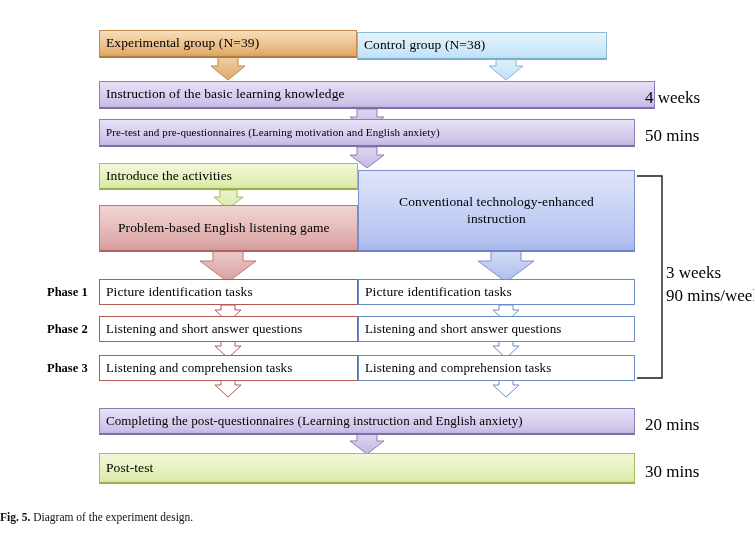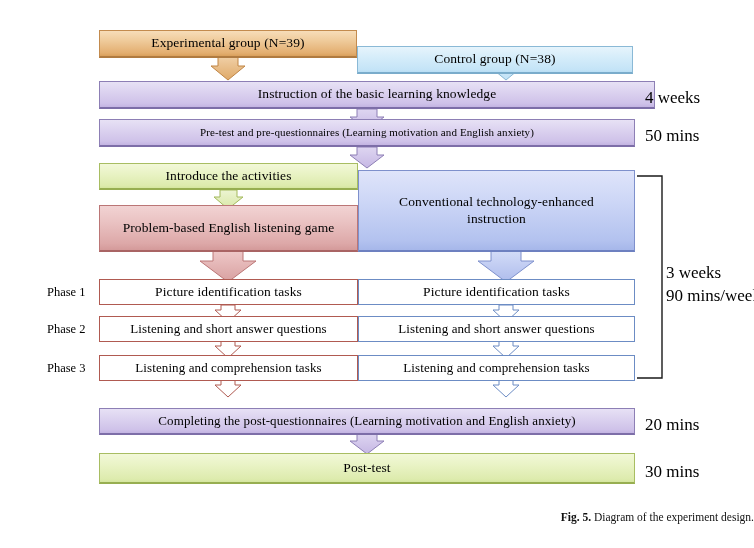--- a/index.html
+++ b/index.html
@@ -22,21 +22,21 @@
     width: 754px;
     height: 548px;
   }
 
   
   .box {
     position: absolute;
     box-sizing: border-box;
     display: flex;
     align-items: center;
-    justify-content: center;
+    justify-content: flex-start;
     text-align: center;
     font-size: 13.5px;
     line-height: 1.25;
     letter-spacing: .1px;
     padding: 0 6px;
   }
 
   
   .bx-exp {
     background: linear-gradient(180deg, #f7ddb9 0%, #efcb9b 38%, #e3ae70 88%, #d9a05c 100%);
@@ -82,33 +82,34 @@
     background: #ffffff;
     border: 1px solid #6c8cc4;
   }
 
   .phase-label {
     position: absolute;
     font-size: 12.5px;
     color: #000;
     text-align: left;
     white-space: nowrap;
+    font-weight: bold;
   }
   .side-note {
     position: absolute;
     font-size: 17px;
     color: #000;
     white-space: nowrap;
     text-align: left;
   }
 
   .caption {
     position: absolute;
     width: 754px;
-    text-align: right;
+    text-align: left;
     font-size: 11.5px;
     color: #111;
   }
   .caption b { font-weight: bold; }
 
   svg.arrow-layer {
     position: absolute;
     left: 0; top: 0;
     width: 754px;
     height: 548px;
@@ -202,21 +203,21 @@
     </g>
 
     <g>
       <path d="M 637 176 L 662 176 L 662 378 L 637 378" fill="none" stroke="#1a1a1a" stroke-width="1.4"></path>
     </g>
   </svg>
 
   <div class="box bx-exp" style="left:99px; top:30px; width:258px; height:28px;">
     <span>Experimental group (N=39)</span>
   </div>
-  <div class="box bx-ctrl" style="left:357px; top:46px; width:276px; height:28px;">
+  <div class="box bx-ctrl" style="left:357px; top:32px; width:250px; height:28px;">
     <span>Control group (N=38)</span>
   </div>
 
   <div class="box bx-purple" style="left:99px; top:81px; width:556px; height:28px;">
     <span>Instruction of the basic learning knowledge</span>
   </div>
   <div class="side-note" style="left:645px; top:88px;">
     <span>4 weeks</span>
   </div>
 
@@ -268,21 +269,21 @@
   <div class="box bx-task-blue" style="left:358px; top:355px; width:277px; height:26px; font-size:13px;">
     <span>Listening and comprehension tasks</span>
   </div>
 
   <div class="side-note" style="left:666px; top:262px; line-height:1.35;">
     <div>3 weeks</div>
     <div>90 mins/week</div>
   </div>
 
   <div class="box bx-purple" style="left:99px; top:408px; width:536px; height:27px; font-size:13px;">
-    <span>Completing the post-questionnaires (Learning motivation and English anxiety)</span>
+    <span>Completing the post-questionnaires (Learning instruction and English anxiety)</span>
   </div>
   <div class="side-note" style="left:645px; top:415px;">
     <span>20 mins</span>
   </div>
 
   <div class="box bx-green" style="left:99px; top:453px; width:536px; height:31px;">
     <span>Post-test</span>
   </div>
   <div class="side-note" style="left:645px; top:462px;">
     <span>30 mins</span>

